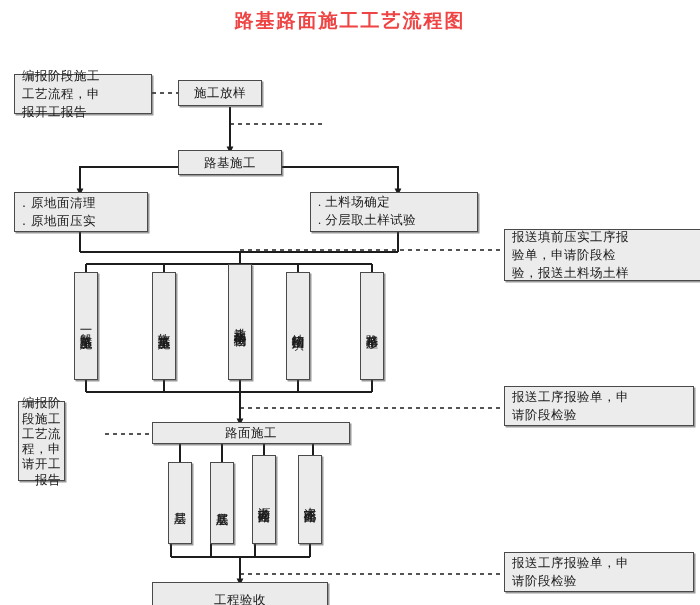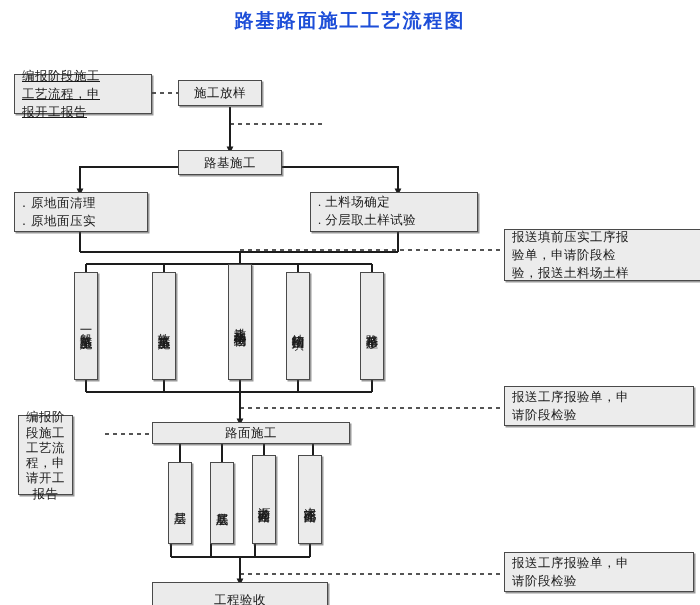--- a/index.html
+++ b/index.html
@@ -14,21 +14,21 @@
 
   #wires{position:absolute;left:0;top:0;width:700px;height:605px;pointer-events:none;}
 
   .title{
     position:absolute;
     left:0;top:8px;width:700px;
     text-align:center;
     font-size:19px;
     font-weight:bold;
     letter-spacing:2px;
-    color:#1d4ed8;
+    color:#ef4444;
     font-family:"DejaVu Serif","Liberation Serif",serif;
   }
 
   .node{
     position:absolute;
     box-sizing:border-box;
     background:#ebebeb;
     border:1px solid #4a4a4a;
     color:#1a1a1a;
     font-size:12.5px;
@@ -113,21 +113,21 @@
     <g stroke="#1d1d1d" stroke-width="1.4" fill="none" stroke-dasharray="4,4">
       <line x1="152" y1="93" x2="178" y2="93"></line>
       <line x1="230" y1="124" x2="322" y2="124"></line>
       <line x1="240" y1="250" x2="504" y2="250"></line>
       <line x1="240" y1="408" x2="504" y2="408"></line>
       <line x1="105" y1="434" x2="152" y2="434"></line>
       <line x1="240" y1="574" x2="504" y2="574"></line>
     </g>
   </svg>
 
-  <div class="node left" style="left:14px;top:74px;width:138px;height:40px;text-decoration:underline;">编报阶段施工
+  <div class="node left" style="left:14px;top:74px;width:138px;height:40px;">编报阶段施工
 工艺流程，申
 报开工报告</div>
 
   <div class="node" style="left:178px;top:80px;width:84px;height:26px;">施工放样</div>
 
 
   <div class="node" style="left:178px;top:150px;width:104px;height:25px;">路基施工</div>
 
   <div class="node left" style="left:14px;top:192px;width:134px;height:40px;">. 原地面清理
 . 原地面压实</div>
@@ -141,21 +141,21 @@
 
   <div class="node vert" style="left:74px;top:272px;width:24px;height:108px;">一般路基施工</div>
   <div class="node vert" style="left:152px;top:272px;width:24px;height:108px;">软土路基施工</div>
   <div class="node vert" style="left:228px;top:264px;width:24px;height:116px;">排水及小型构造物</div>
   <div class="node vert" style="left:286px;top:272px;width:24px;height:108px;">结构物回填</div>
   <div class="node vert" style="left:360px;top:272px;width:24px;height:108px;">路基整形</div>
 
   <div class="node note left" style="left:504px;top:386px;width:190px;height:40px;">报送工序报验单，申
 请阶段检验</div>
 
-  <div class="node" style="left:18px;top:415px;width:55px;height:80px;line-height:1.22;">编报阶
+  <div class="node" style="left:18px;top:401px;width:47px;height:80px;line-height:1.22;text-align:right;">编报阶
 段施工
 工艺流
 程，申
 请开工
 报告</div>
 
   <div class="node" style="left:152px;top:422px;width:198px;height:22px;">路面施工</div>
 
   <div class="node vert" style="left:168px;top:462px;width:24px;height:82px;">基层</div>
   <div class="node vert" style="left:210px;top:462px;width:24px;height:82px;">底基层</div>

